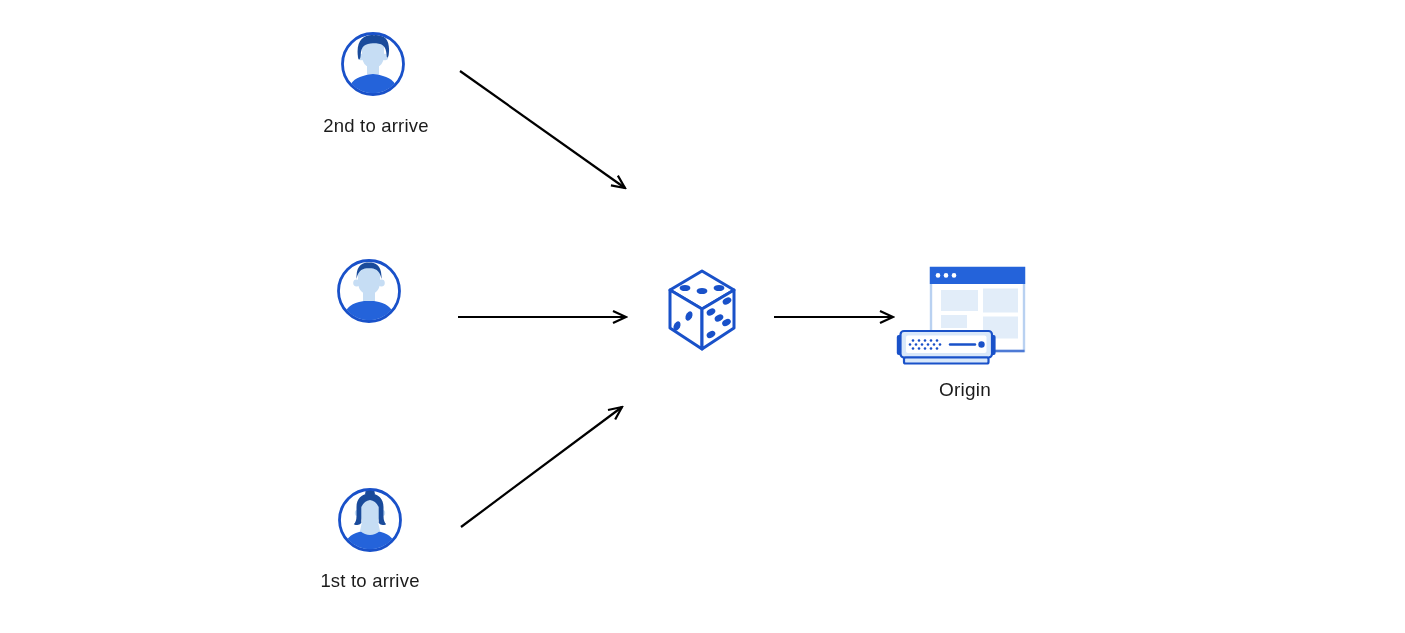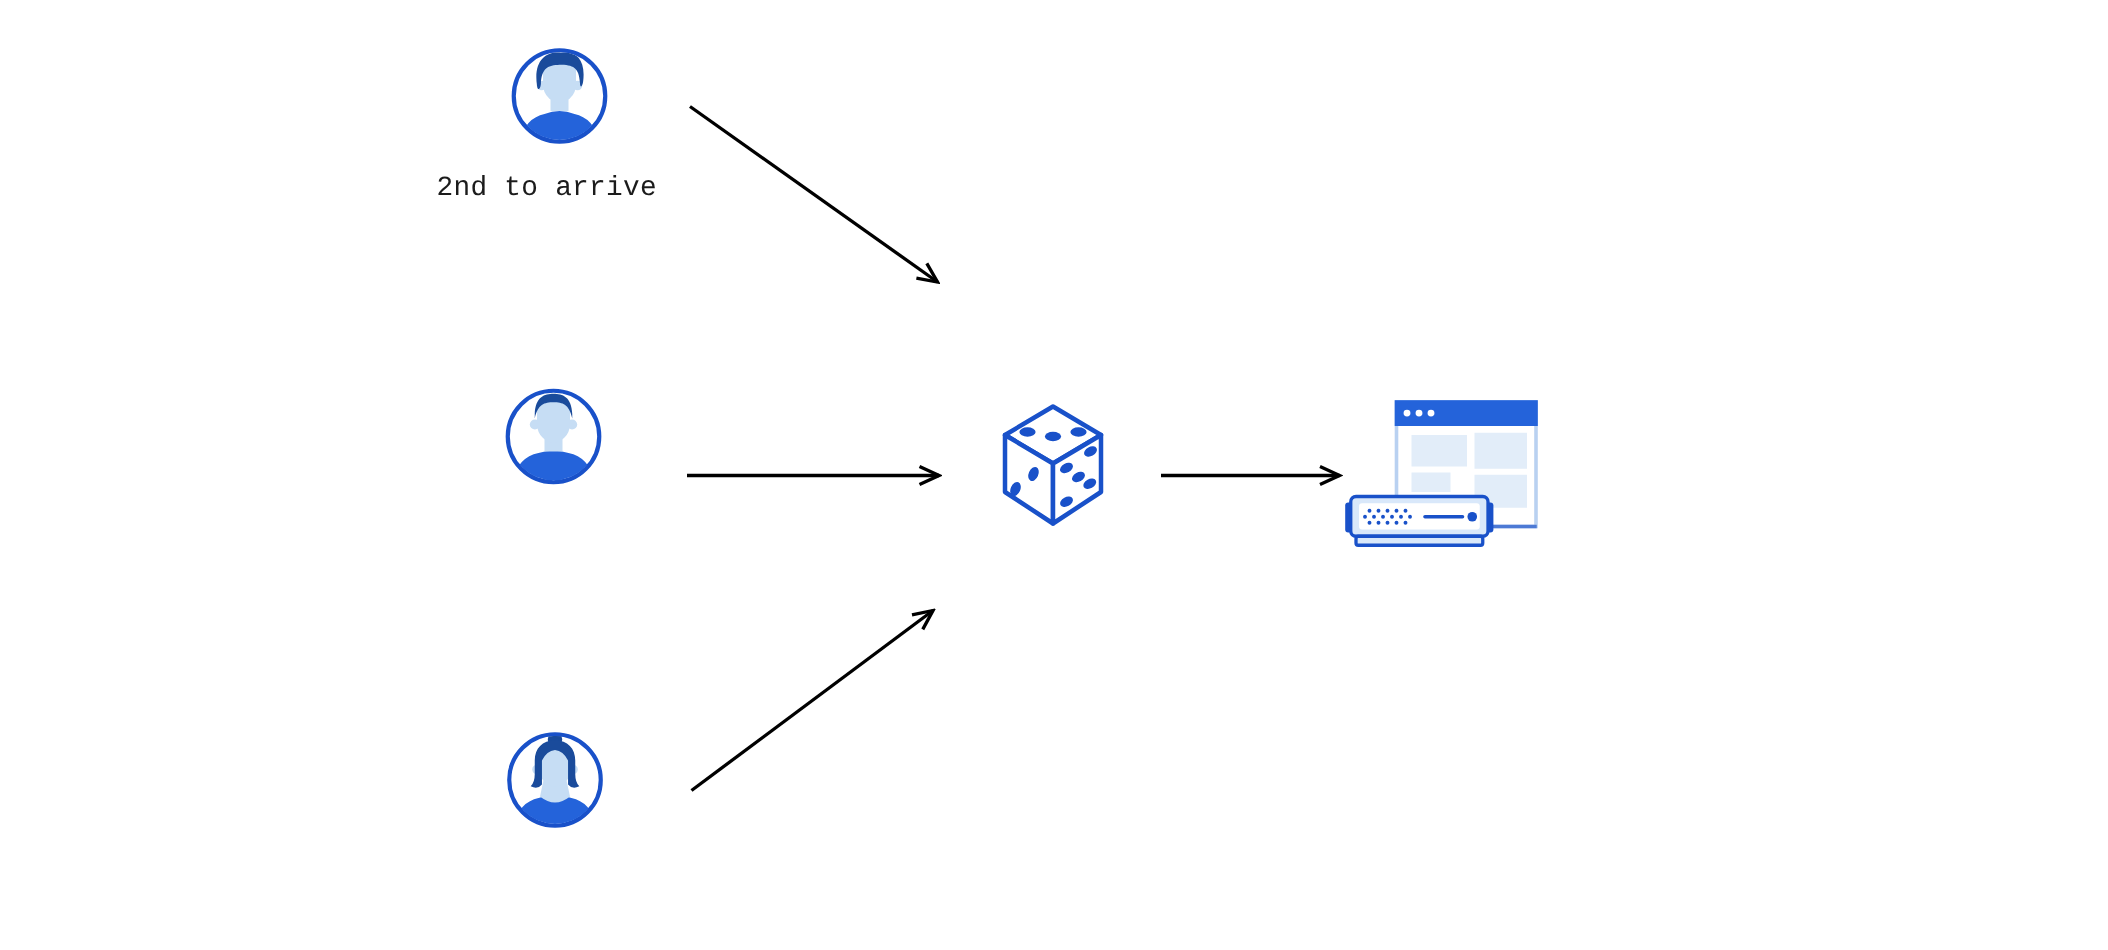--- a/index.html
+++ b/index.html
@@ -22,24 +22,23 @@
     width:1405px;height:633px;
     background:var(--background);
     overflow:hidden;
     font-family:"Liberation Sans",sans-serif;
   }
   .arrows{position:absolute;left:0;top:0;pointer-events:none;}
   .arrows line{stroke:var(--arrow-black);stroke-width:2.2px;}
   .arrowhead-path{stroke:var(--arrow-black);fill:none;stroke-width:2.2px;}
   .node{position:absolute;}
   .lbl{
-    position:absolute;width:170px;
+    position:absolute;width:170px;text-align:center;
     font-size:18.5px;color:var(--text);letter-spacing:.2px;
     white-space:nowrap;
-    font-family:Liberation Mono, monospace;
   }
   
   .sb{stroke:var(--primary-blue);}
   .fb{fill:var(--primary-blue);}
   .fface{fill:var(--face-blue);}
   .fhair{fill:var(--hair-navy);}
   .fshirt{fill:var(--bright-blue);}
   .ftitle{fill:var(--bright-blue);}
   .fpanel{fill:var(--panel-blue);}
   .fsrv{fill:var(--server-fill);}
@@ -113,20 +112,21 @@
         <path class="fface" d="M26,30 h14 l3,14 Q38,48 33,48 Q28,48 23,44 Z"></path>
         <circle class="fface" cx="21" cy="26" r="3.2"></circle>
         <circle class="fface" cx="45" cy="26" r="3.2"></circle>
         <path class="fface" d="M22.5,16 Q22.5,9 33,9 Q43.5,9 43.5,16 L43.5,25 Q43.5,31 39.8,34.5 Q36.3,37.5 33,37.5 Q29.7,37.5 26.2,34.5 Q22.5,31 22.5,25 Z"></path>
         <circle class="fhair" cx="33" cy="6.2" r="4.8"></circle>
         <path class="fhair" d="M30,3.5 Q34,0.5 37.5,3.5 L36,6 Z"></path>
         <path class="fhair" d="M33,6.5 C24.5,6.5 19.5,12 19.5,20 L19.5,29 Q19.5,34.5 16.8,37.2 Q21.5,39.5 24.3,36 L24.3,20 Q27.5,13.5 33,13 Q38.5,13.5 41.7,20 L41.7,36 Q44.5,39.5 49.2,37.2 Q46.5,34.5 46.5,29 L46.5,20 C46.5,12 41.5,6.5 33,6.5 Z"></path>
       </g>
     </svg>
   </div>
+  <div class="lbl" style="left:285px;top:570px">1st to arrive</div>
 
   <div class="node" style="left:666px;top:269px">
     <svg width="72" height="84" viewBox="0 0 72 84">
       <g class="sb" fill="#fff" stroke-width="3" stroke-linejoin="round">
         <path d="M36,2 L68,21 L36,40 L4,21 Z"></path>
         <path d="M4,21 L36,40 L36,80 L4,59 Z"></path>
         <path d="M36,40 L68,21 L68,59 L36,80 Z"></path>
       </g>
       <g class="fb">
         <ellipse cx="19" cy="19" rx="5.4" ry="3.1"></ellipse>
@@ -183,14 +183,15 @@
             <circle cx="29" cy="86.5" r="1.3"></circle>
             <circle cx="35" cy="86.5" r="1.3"></circle>
             <circle cx="41" cy="86.5" r="1.3"></circle>
         </g>
         <line class="sb" x1="54" y1="82.5" x2="79" y2="82.5" stroke-width="2.4" stroke-linecap="round"></line>
         <circle class="fb" cx="85.5" cy="82.5" r="3.2"></circle>
         <rect class="fsrv sb" x="8" y="95.5" width="84.5" height="6" rx="1.5" stroke-width="2.2"></rect>
       </g>
     </svg>
   </div>
+  <div class="lbl" style="left:880px;top:379px;font-size:19px">Origin</div>
 
 </div>
 
 </body></html>

